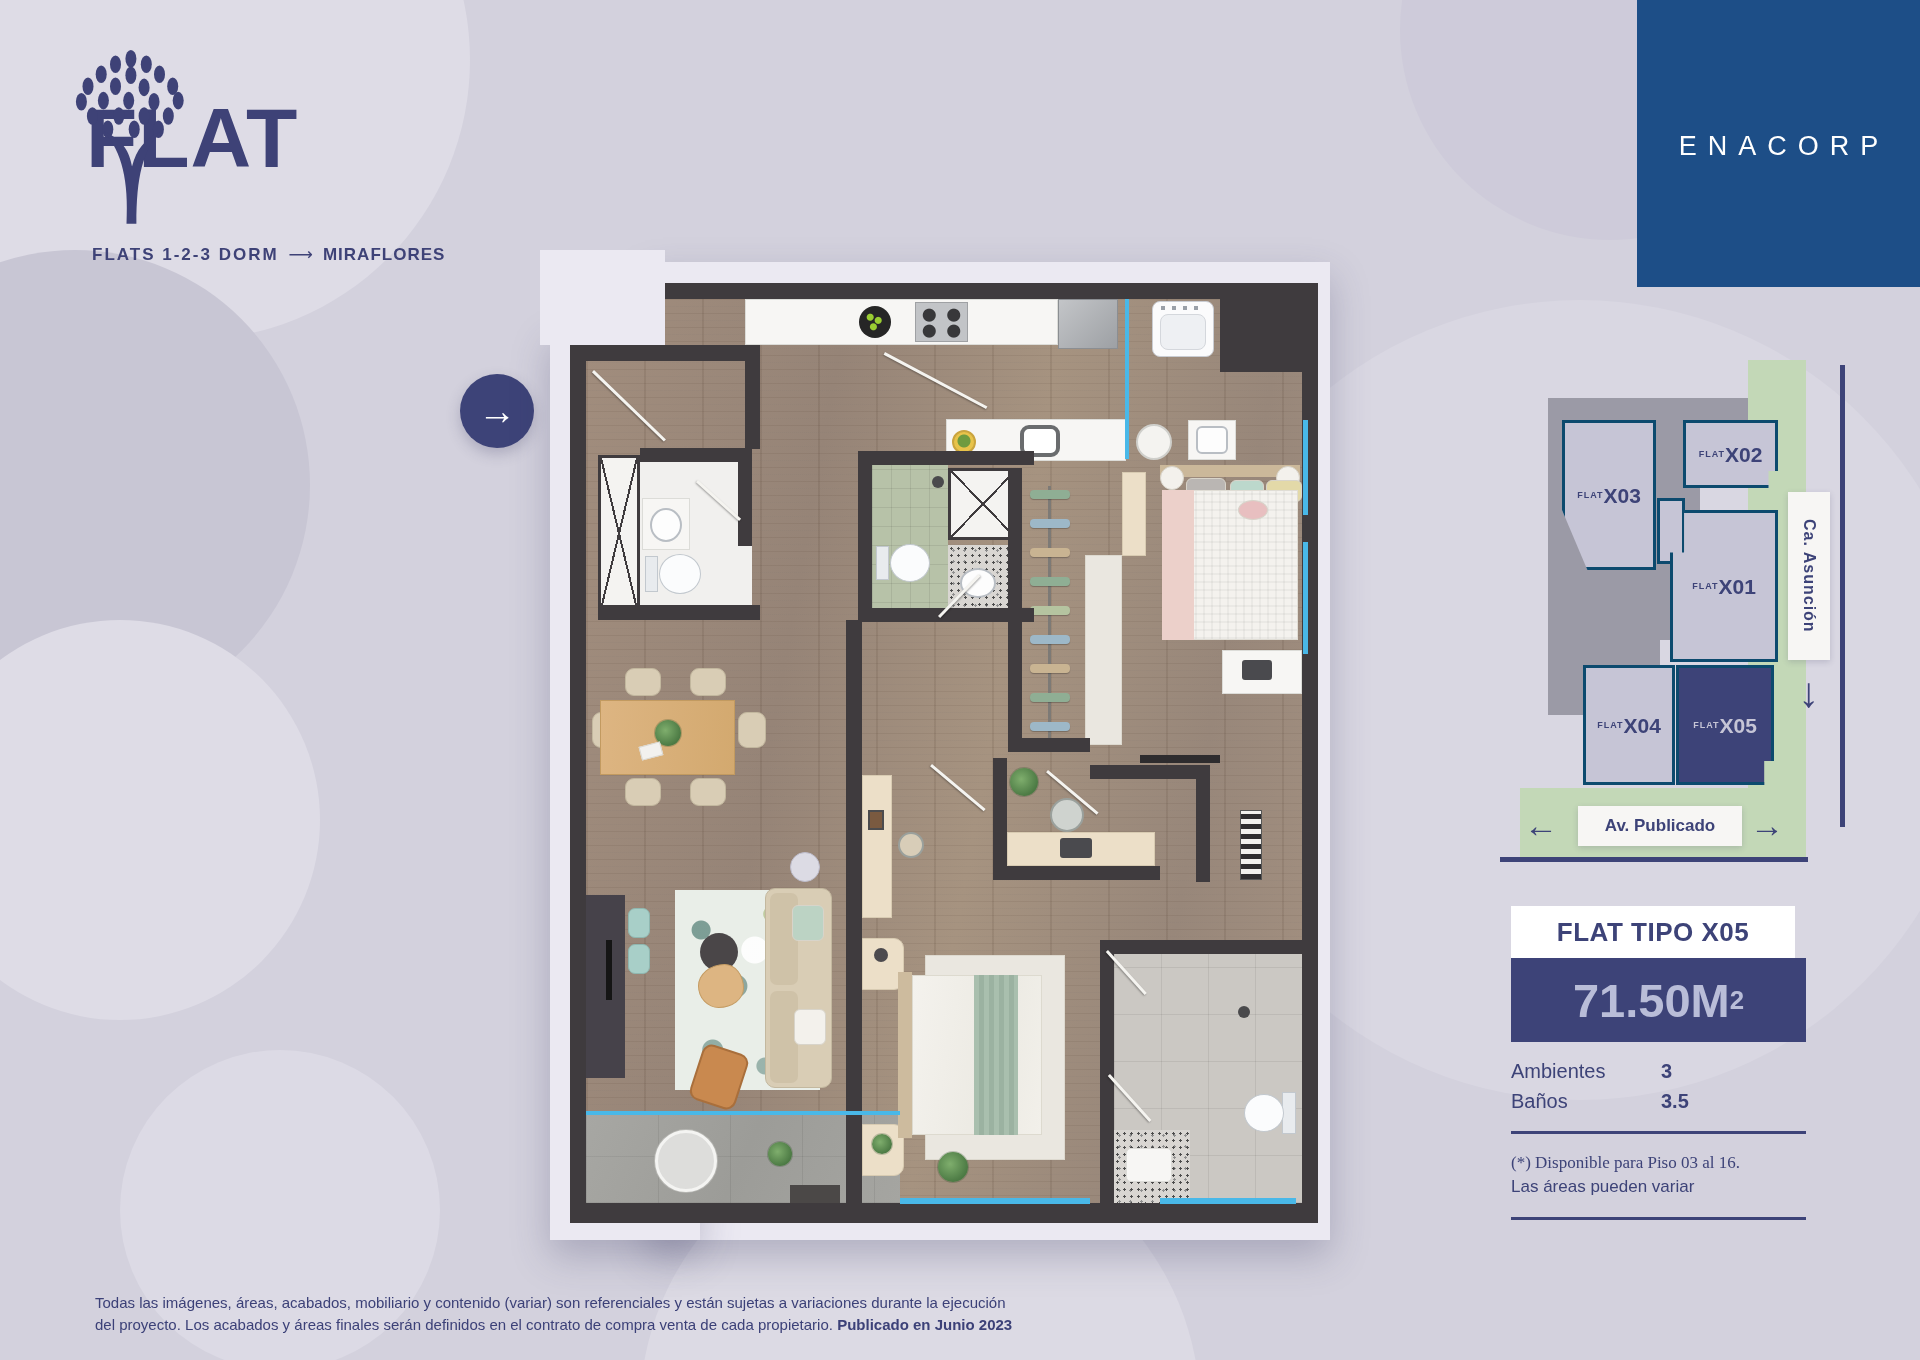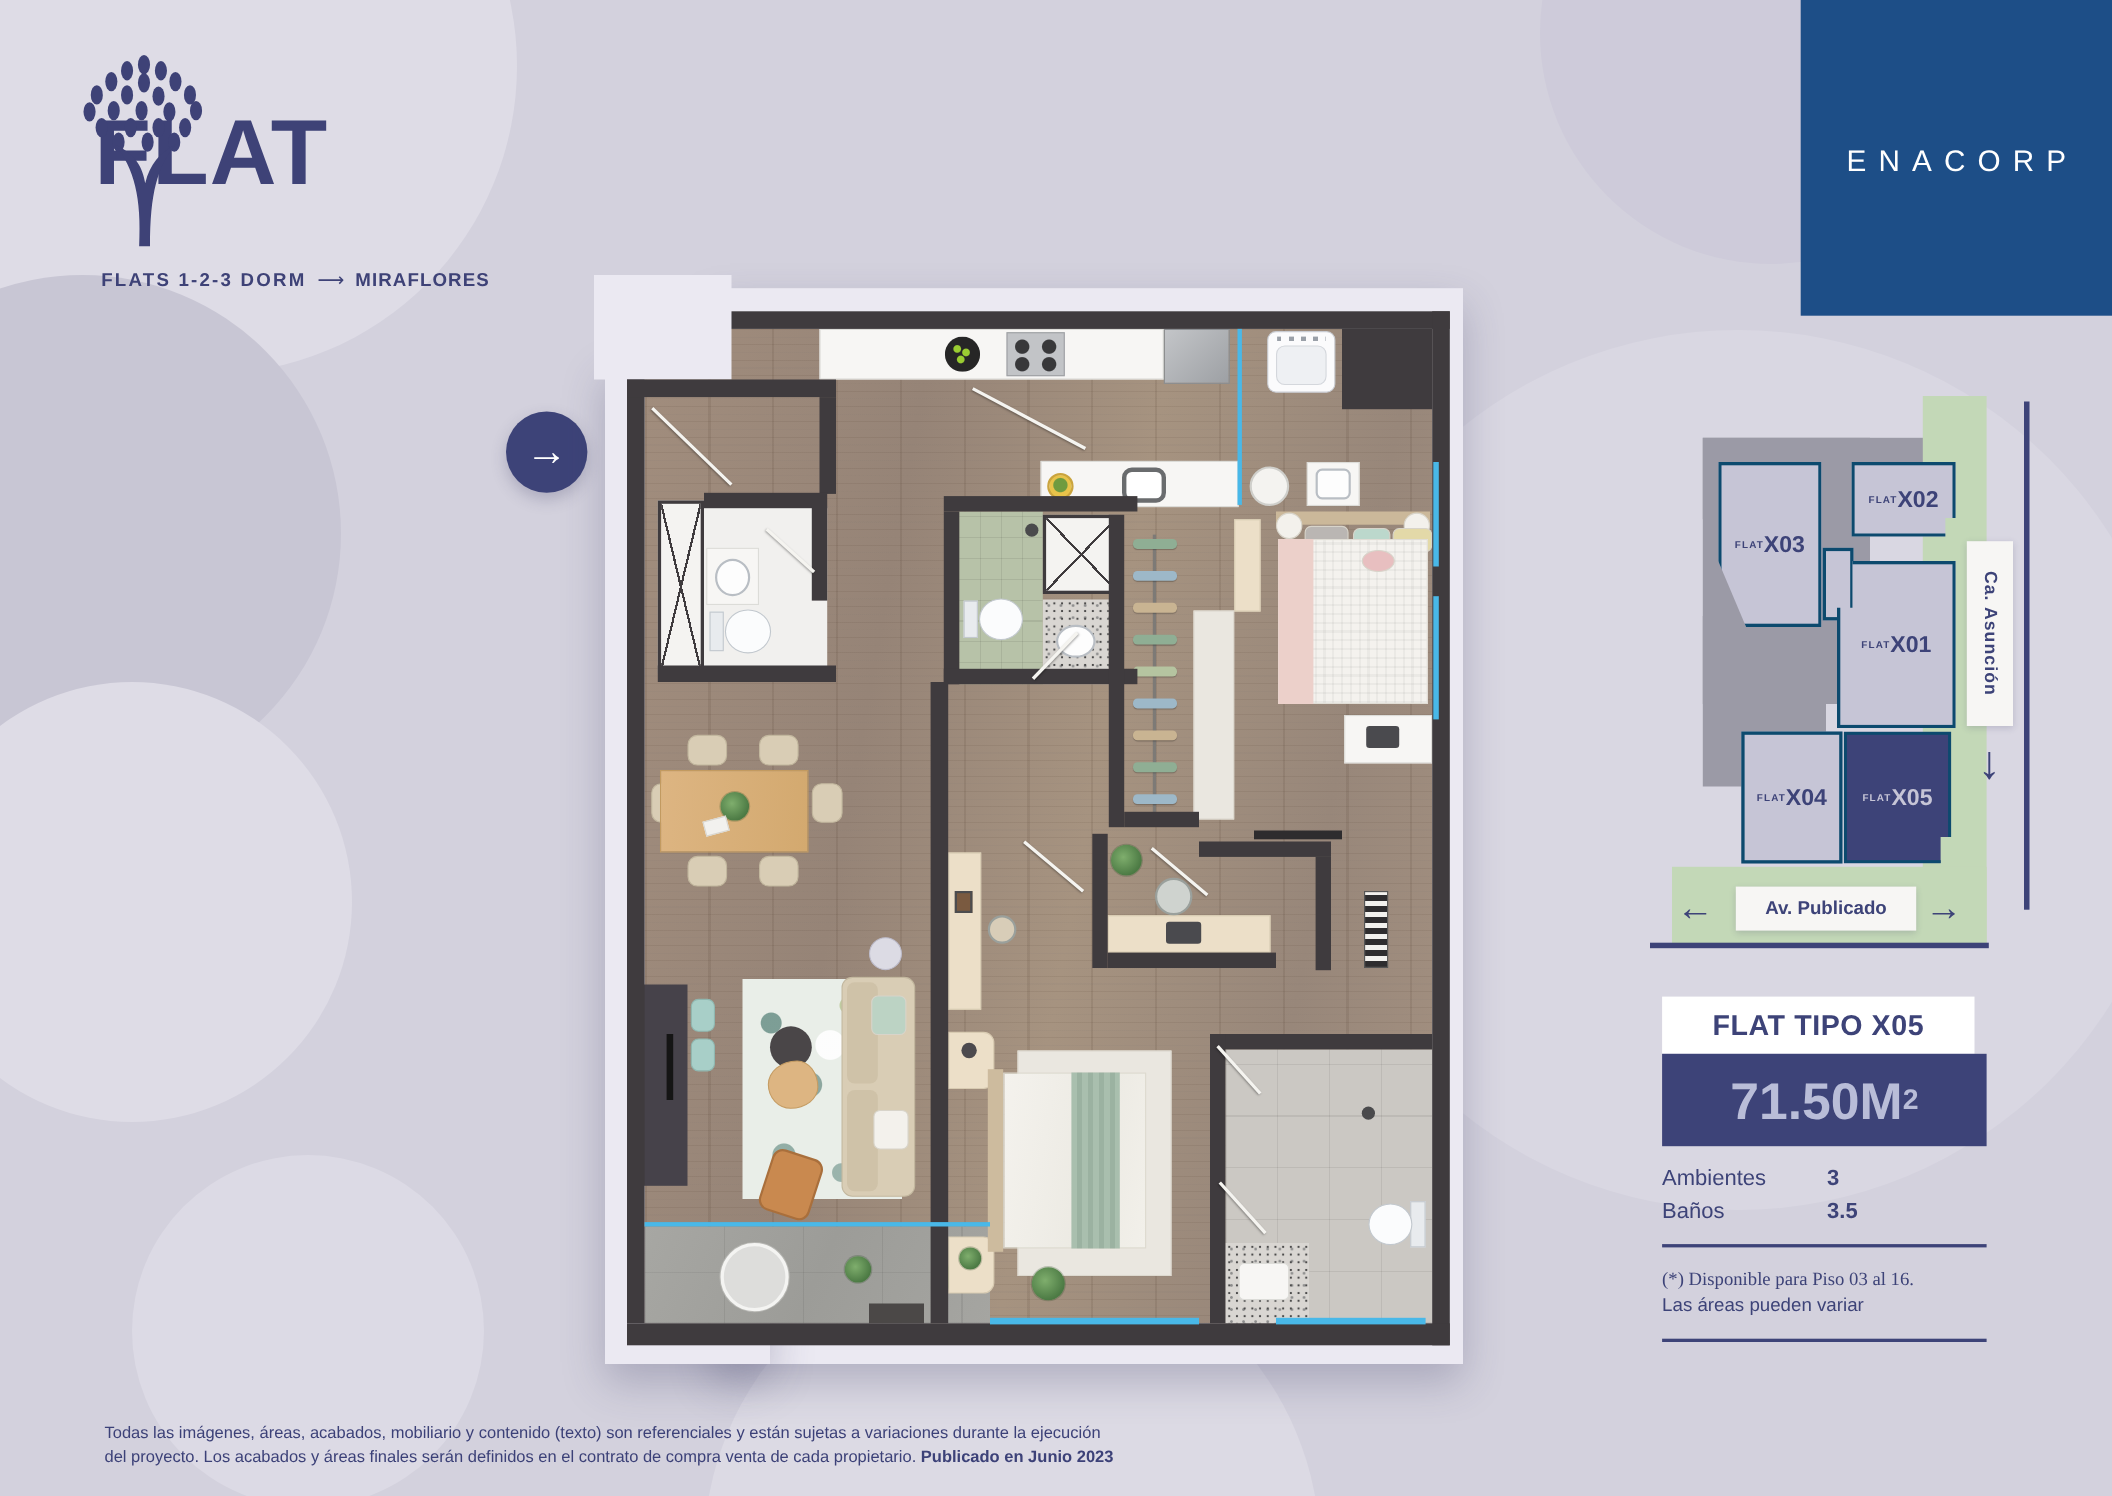--- a/index.html
+++ b/index.html
@@ -384,15 +384,15 @@
   <div class="inforow" style="left:11px;top:195px;width:295px;">
     <span>Baños</span><b>3.5</b>
   </div>
   <div class="rule" style="left:11px;top:236px;width:295px;"></div>
   <div class="note" style="left:11px;top:258px;width:300px;font-family:Liberation Serif, serif;"><span>(*) Disponible para Piso 03 al 16.</span></div>
   <div class="note" style="left:11px;top:282px;width:300px;"><span>Las áreas pueden variar</span></div>
   <div class="rule" style="left:11px;top:322px;width:295px;"></div>
 </div>
 
 <div class="disclaimer">
-  <span>Todas las imágenes, áreas, acabados, mobiliario y contenido (texto) son referenciales y están sujetas a variaciones durante la ejecución</span><br>
+  <span>Todas las imágenes, áreas, acabados, mobiliario y contenido (variar) son referenciales y están sujetas a variaciones durante la ejecución</span><br>
   <span>del proyecto. Los acabados y áreas finales serán definidos en el contrato de compra venta de cada propietario. </span><b>Publicado en Junio 2023</b>
 </div>
 
 </body></html>

